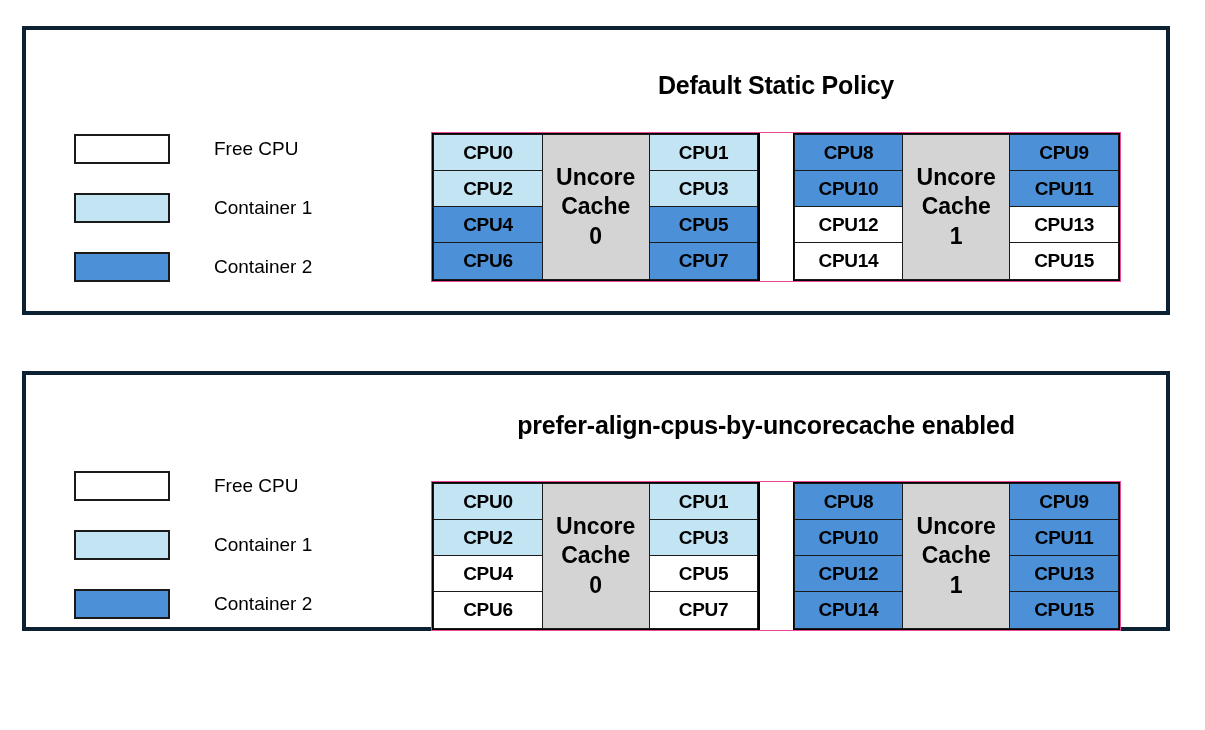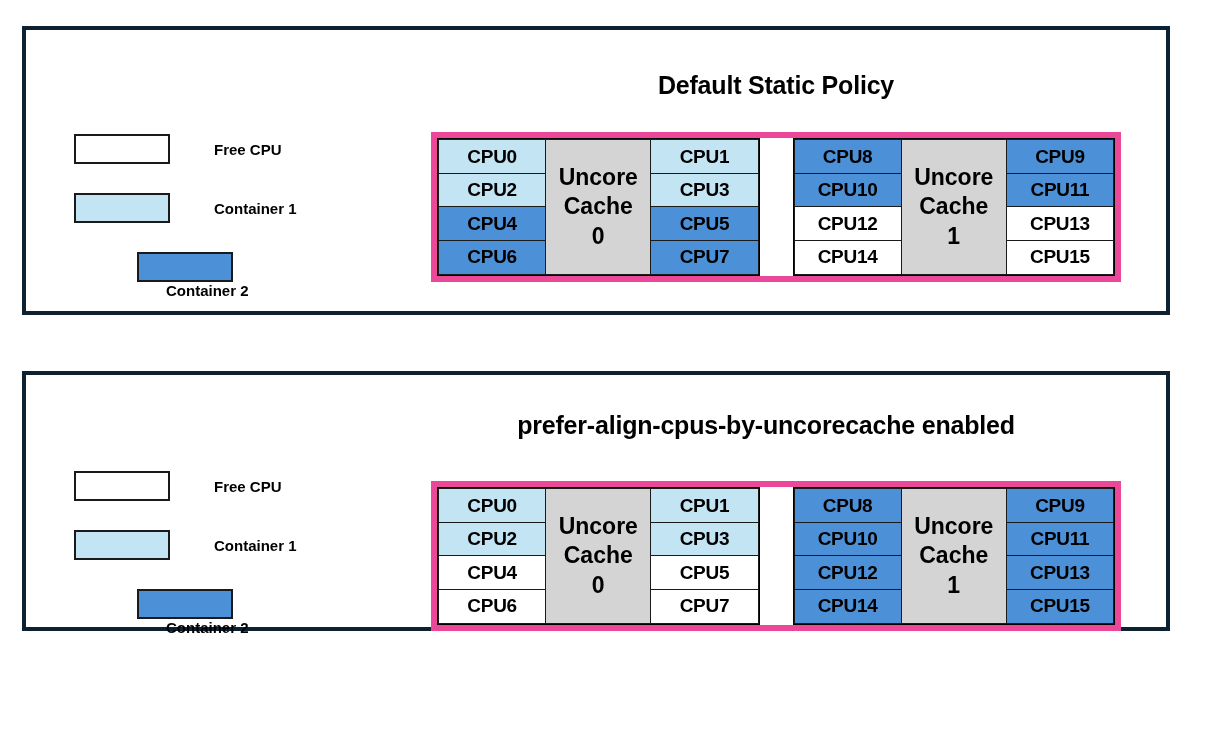--- a/index.html
+++ b/index.html
@@ -54,41 +54,41 @@
   }
   #panel-1 .legend { top: 104px; }
   #panel-2 .legend { top: 96px; }
 
   .legend-row {
     display: flex;
     align-items: center;
     height: 30px;
     margin-bottom: 29px;
   }
-  .legend-row:last-child { margin-bottom: 0; flex-direction: column; }
+  .legend-row:last-child { margin-bottom: 0; }
 
   .legend-swatch {
     width: 96px;
     height: 30px;
     border: 2px solid #1a1a1a;
     box-sizing: border-box;
     flex: 0 0 auto;
   }
   .legend-label {
     margin-left: 44px;
-    font-size: 15px;
-    font-weight: bold;
+    font-size: 19px;
+    font-weight: normal;
     color: #000000;
     white-space: nowrap;
   }
 
   
   .diagram {
     position: absolute;
-    border: 6px solid #ec4899;
+    border: 1px solid #ec4899;
     box-sizing: border-box;
     background: #ffffff;
     display: flex;
     align-items: stretch;
     padding: 0;
   }
   #panel-1 .diagram { left: 405px; top: 102px; width: 690px; height: 150px; }
   #panel-2 .diagram { left: 405px; top: 106px; width: 690px; height: 150px; }
 
   .cache-group {

